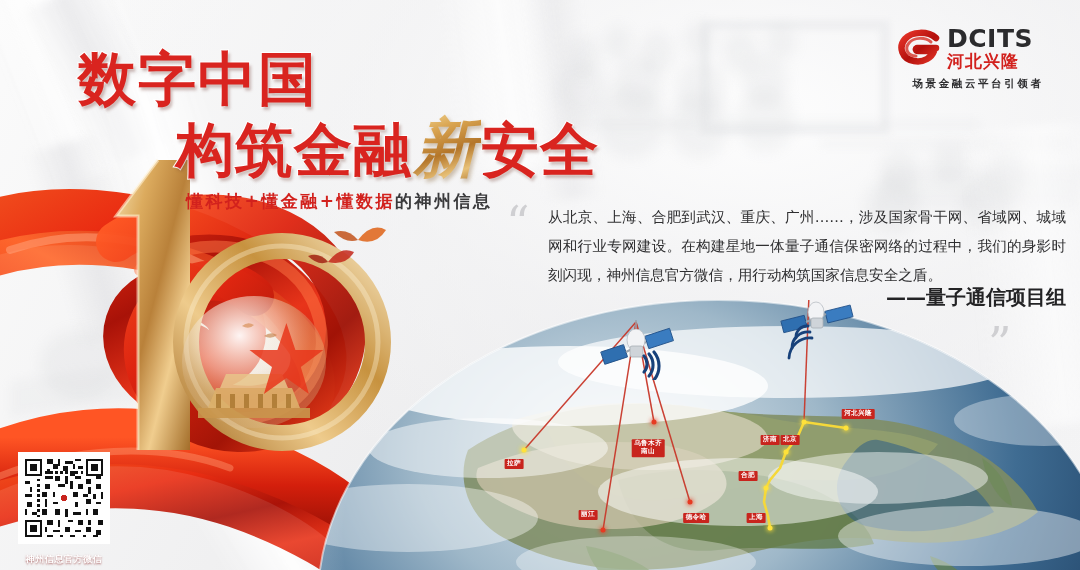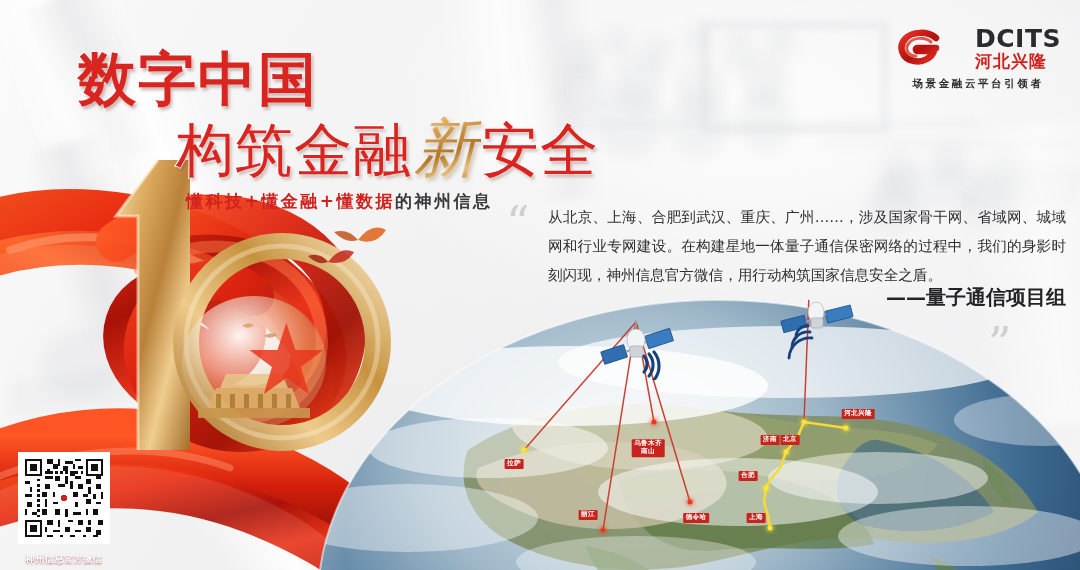--- a/index.html
+++ b/index.html
@@ -38,21 +38,21 @@
     position:absolute; left:78px; top:22px;
     font-size:58px; font-weight:bold; letter-spacing:2px; line-height:1;
     color:#d9241f;
     -webkit-text-stroke:2px #ffffff;
     paint-order:stroke fill;
     text-shadow: 2px 3px 3px rgba(120,70,60,.35);
     font-family:"DejaVu Sans","Liberation Sans",sans-serif;
   }
   .t-line2 {
     position:absolute; left:176px; top:88px;
-    font-size:58px; font-weight:normal; letter-spacing:1px; line-height:1;
+    font-size:58px; font-weight:bold; letter-spacing:1px; line-height:1;
     white-space:nowrap;
     font-family:"DejaVu Sans","Liberation Sans",sans-serif;
   }
   .t-line2 .red {
     color:#d9241f; -webkit-text-stroke:2px #ffffff; paint-order:stroke fill;
     text-shadow: 2px 3px 3px rgba(120,70,60,.32);
   }
   .t-line2 .gold {
     background:linear-gradient(160deg,#f6dfa2 0%,#d9a450 28%,#b4762a 55%,#e8c178 78%,#a76a22 100%);
     -webkit-background-clip:text; background-clip:text; color:transparent;
@@ -65,21 +65,21 @@
     white-space:nowrap;
     font-family:"DejaVu Sans","Liberation Sans",sans-serif;
   }
   .subtitle .s-red  { color:#d2211d; }
   .subtitle .s-dark { color:#3a3a3c; }
   .subtitle .s-plus { color:#d2211d; font-weight:bold; }
 
   
   .logo { position:absolute; right:22px; top:26px; width:160px; }
   .logo-row { display:flex; align-items:center; gap:7px; }
-  .logo-text { line-height:1;margin-left:28px; }
+  .logo-text { line-height:1; }
   .logo-en {
     font-size:25px; font-weight:bold; color:#2b2b2d; letter-spacing:.5px;
     font-family:"DejaVu Sans","Liberation Sans",sans-serif;
   }
   .logo-cn {
     font-size:17px; font-weight:bold; color:#d2211d; letter-spacing:1px; margin-top:2px;
     font-family:"DejaVu Sans","Liberation Sans",sans-serif;
   }
   .logo-tag {
     margin-top:7px; font-size:10.5px; color:#2e2e30; letter-spacing:2.6px; text-align:center; font-weight:bold;

